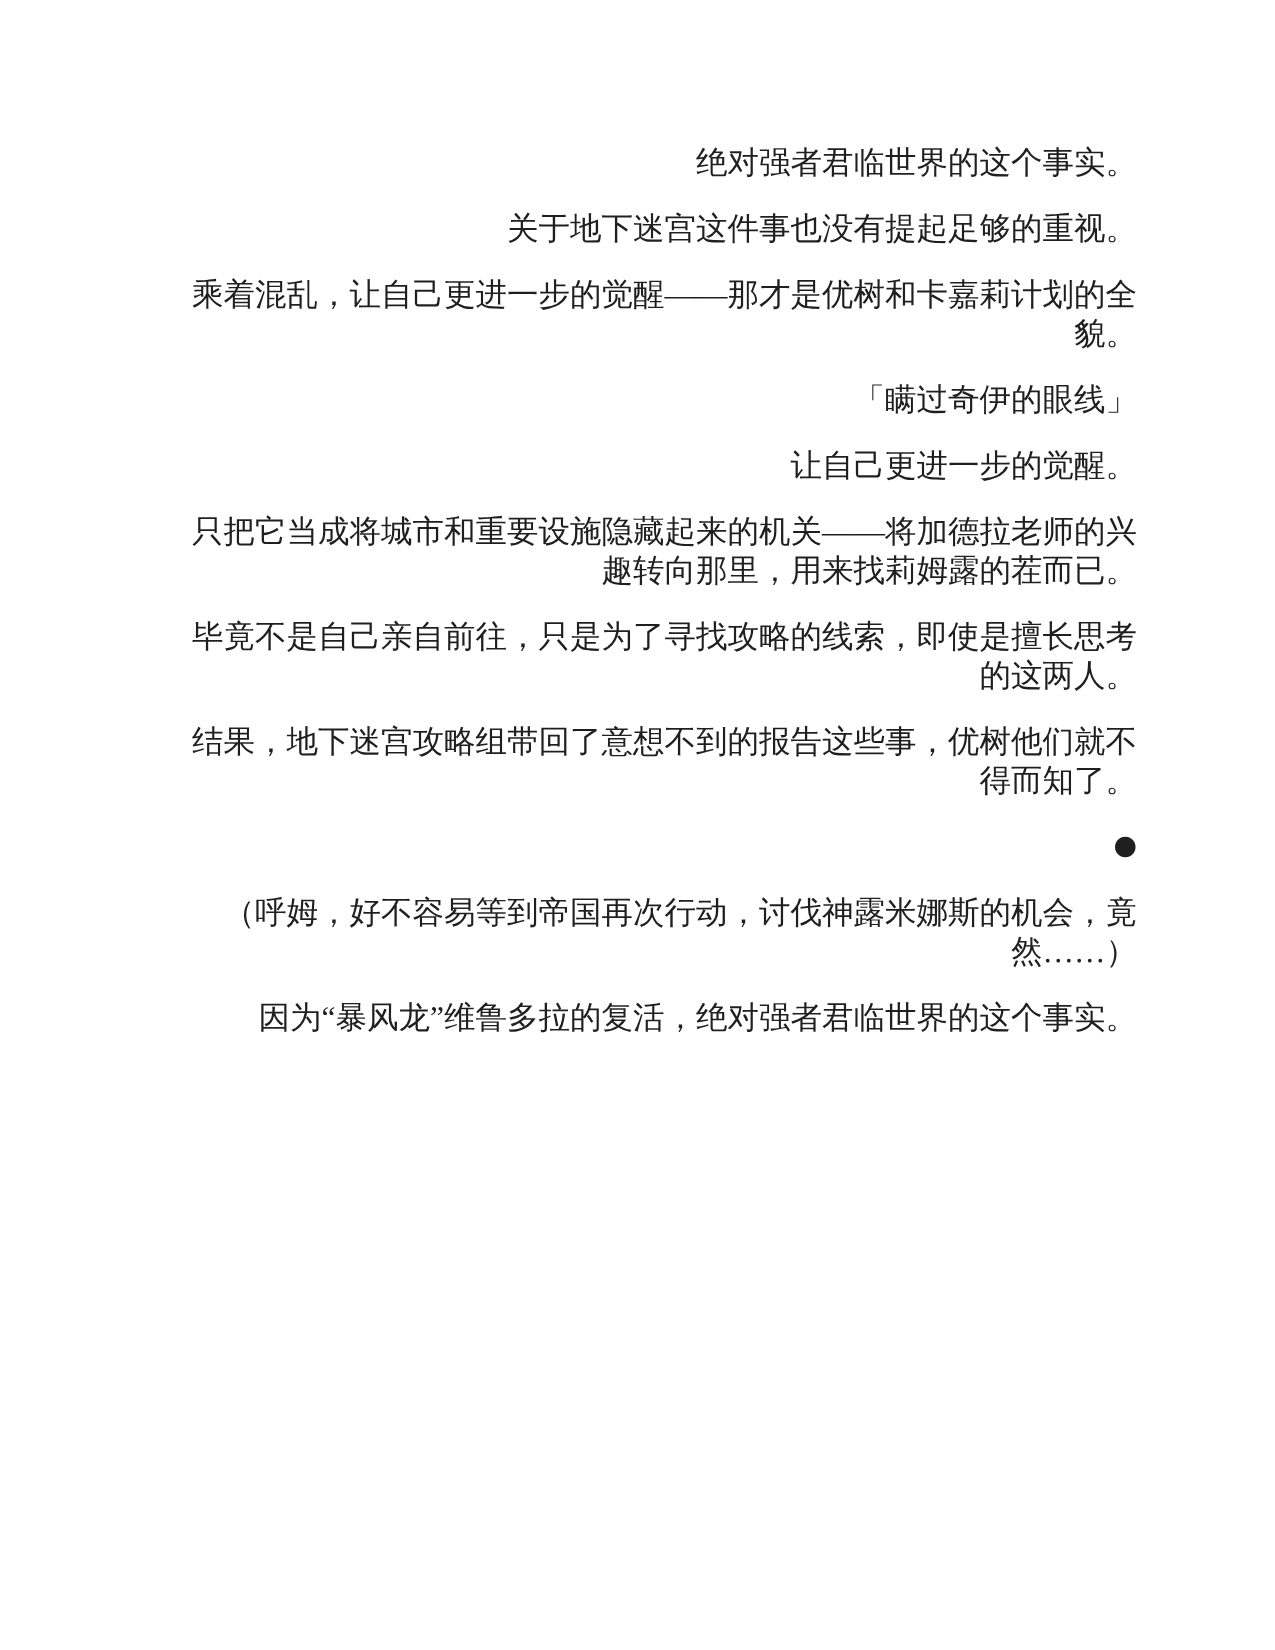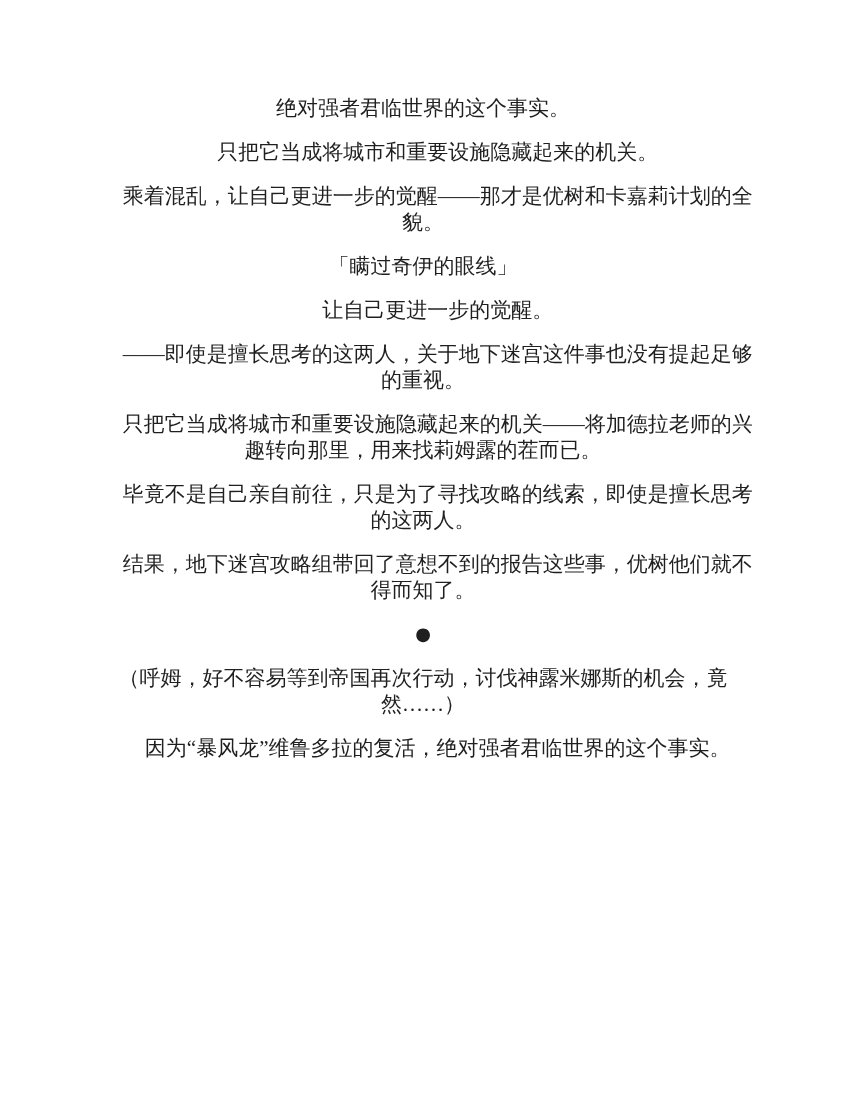--- a/index.html
+++ b/index.html
@@ -19,41 +19,40 @@
     left: 88px;
     top: 95px;
     width: 670px;
   }
   .para {
     margin: 0 0 18px 0;
     font-size: 21px;
     line-height: 26px;
     color: #1f1f1f;
     letter-spacing: 0;
-    text-align: center;
+    text-align: right;
     word-break: normal;
   }
   .para.indent {
     text-indent: 1.4em;
   }
   .para.bullet {
     font-family: "DejaVu Sans", "Liberation Sans", sans-serif;
     font-size: 18px;
     line-height: 26px;
   }
 </style>
 </head>
 <body>
 
 <div class="page">
   <p class="para">绝对强者君临世界的这个事实。</p>
-  <p class="para indent">只把它当成将城市和重要设施隐藏起来的机关。</p>
+  <p class="para indent">关于地下迷宫这件事也没有提起足够的重视。</p>
   <p class="para indent">乘着混乱，让自己更进一步的觉醒——那才是优树和卡嘉莉计划的全貌。</p>
   <p class="para">「瞒过奇伊的眼线」</p>
   <p class="para indent">让自己更进一步的觉醒。</p>
-  <p class="para indent">——即使是擅长思考的这两人，关于地下迷宫这件事也没有提起足够的重视。</p>
   <p class="para indent">只把它当成将城市和重要设施隐藏起来的机关——将加德拉老师的兴趣转向那里，用来找莉姆露的茬而已。</p>
   <p class="para indent">毕竟不是自己亲自前往，只是为了寻找攻略的线索，即使是擅长思考的这两人。</p>
   <p class="para indent">结果，地下迷宫攻略组带回了意想不到的报告这些事，优树他们就不得而知了。</p>
   <p class="para bullet">●</p>
   <p class="para">（呼姆，好不容易等到帝国再次行动，讨伐神露米娜斯的机会，竟然……）</p>
   <p class="para indent">因为“暴风龙”维鲁多拉的复活，绝对强者君临世界的这个事实。</p>
 </div>
 
 </body></html>

